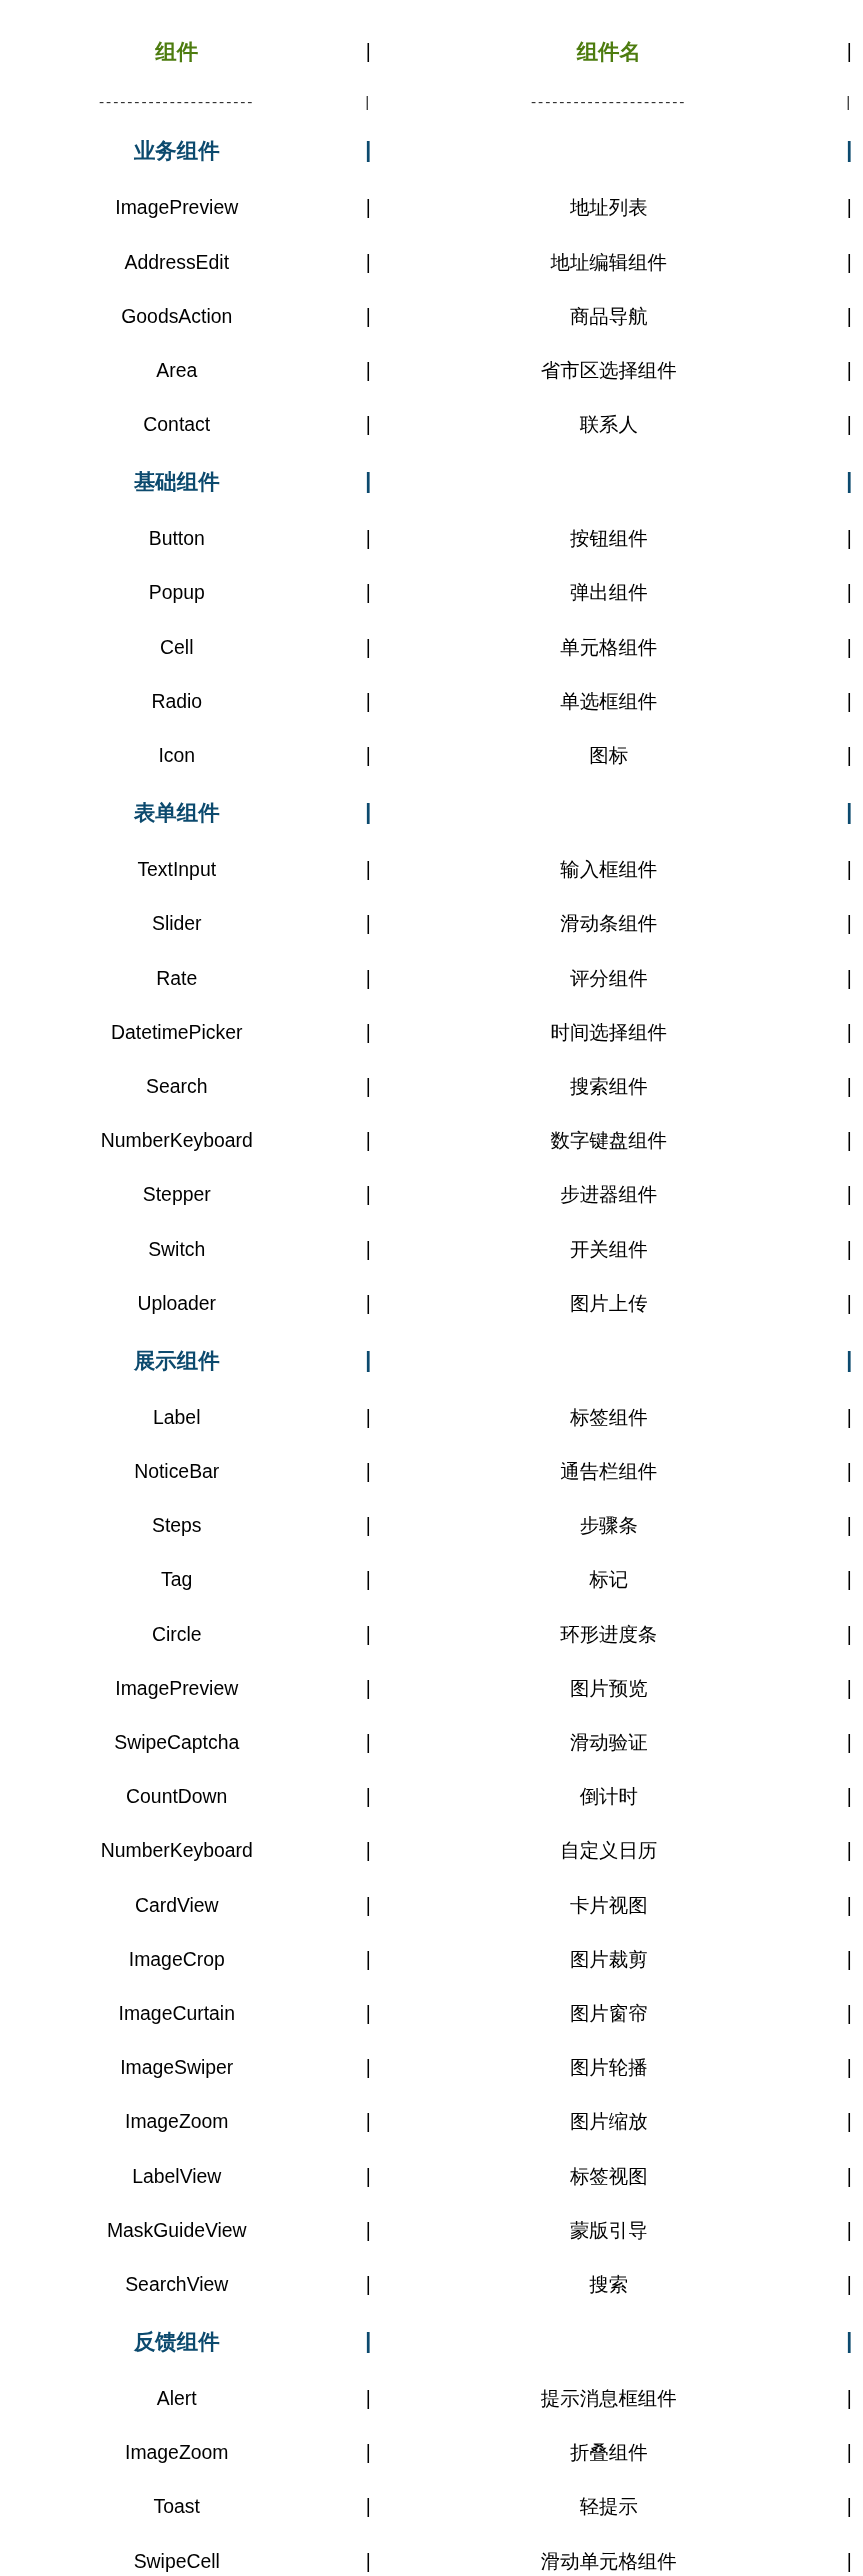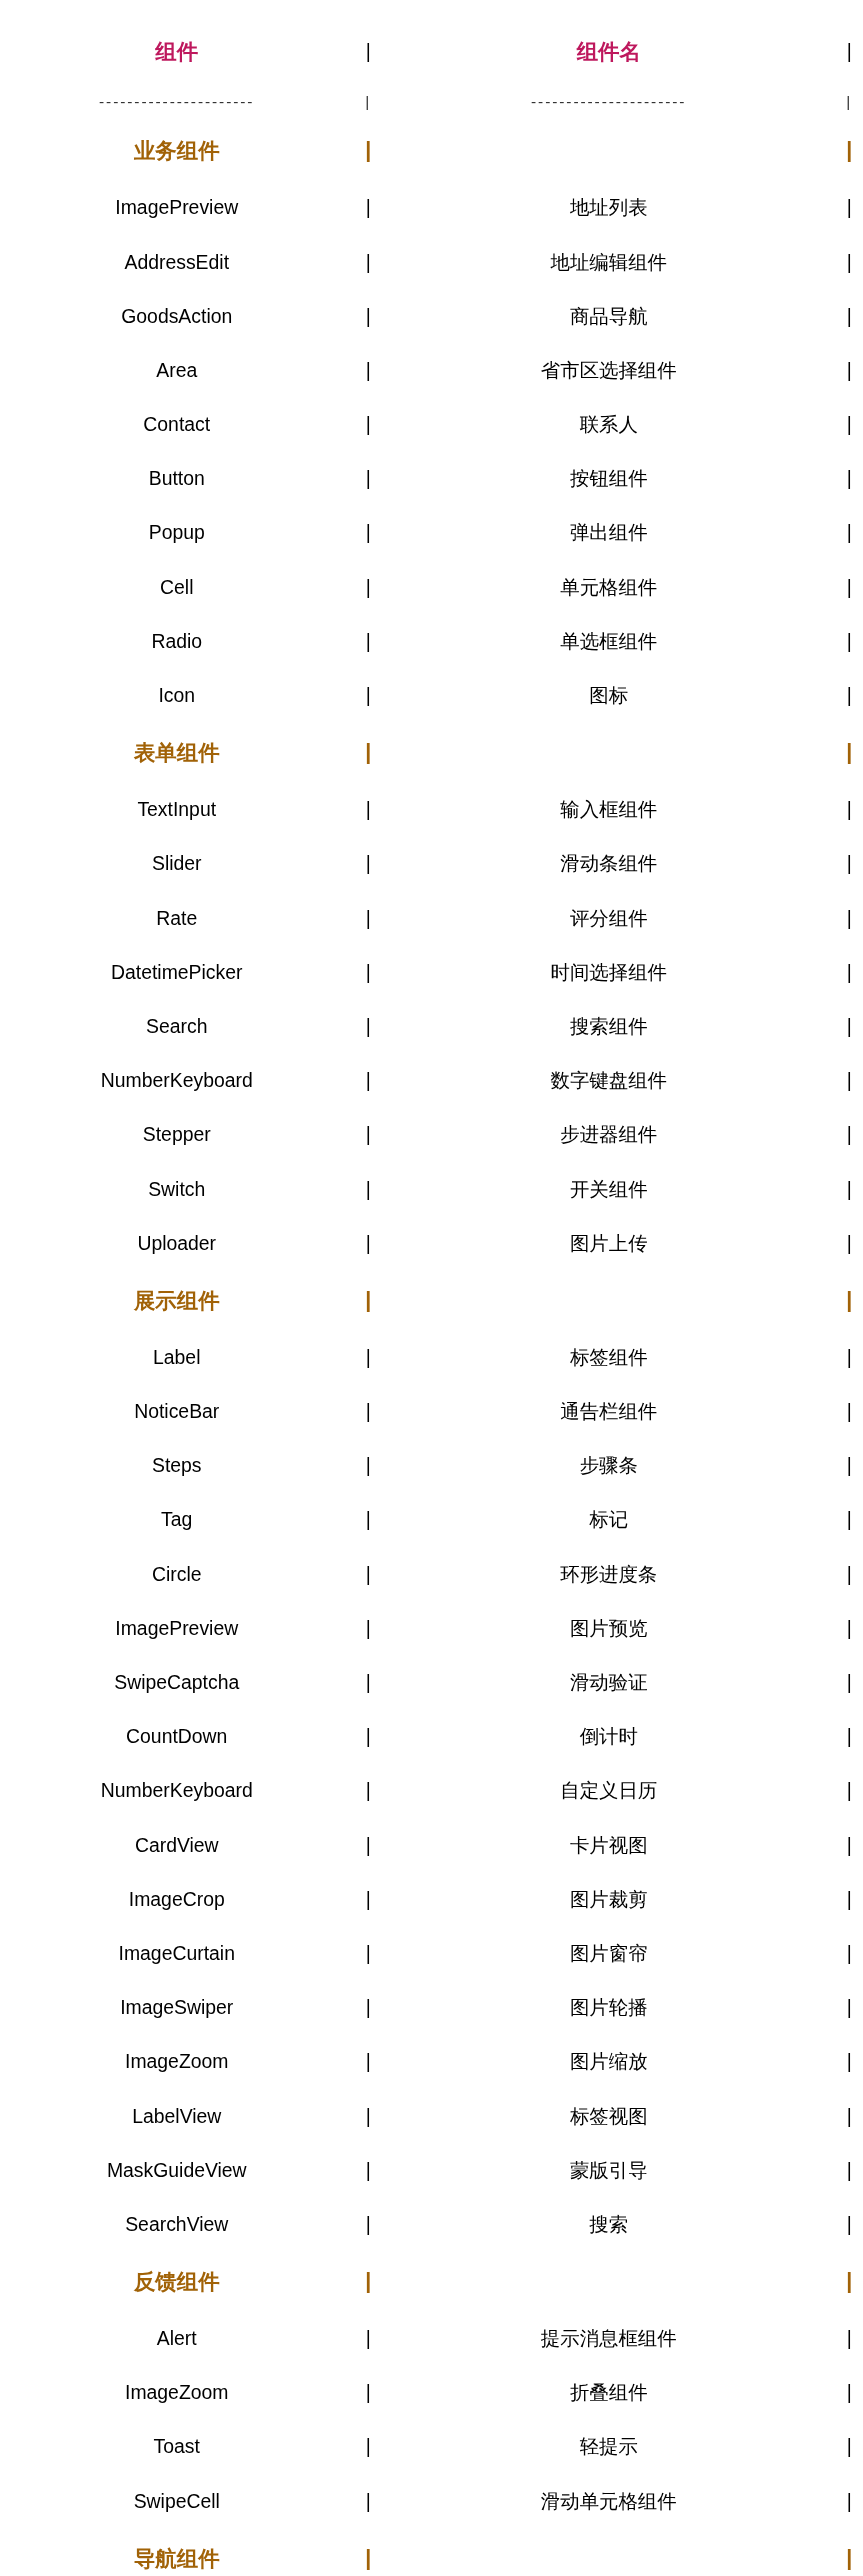--- a/index.html
+++ b/index.html
@@ -19,39 +19,39 @@
     }
     .table {
       width: 100%;
       border-collapse: collapse;
     }
     .table th {
       text-align: center;
       font-weight: bold;
       font-size: 21.4px;
       padding: 17.5px 9.7px;
-      color: #be185d;
+      color: #4d7c0f;
     }
     .table td {
       text-align: center;
       font-size: 19.4px;
       padding: 13.6px 9.7px;
       color: #000;
     }
     .separator-row td {
       font-size: 15.5px;
       color: #333;
       padding: 9.7px;
       letter-spacing: 1.9px;
     }
     .category-row td {
       font-weight: bold;
       font-size: 21.4px;
       padding: 15.5px 9.7px;
-      color: #a16207;
+      color: #0c4a6e;
     }
     .divider-col {
       width: 29px;
       color: #000;
       font-size: 19.4px;
     }
     .col-left {
       width: 349px;
     }
     .col-right {
@@ -110,20 +110,26 @@
           <td class="divider-col">|</td>
           <td class="col-right">省市区选择组件</td>
           <td class="col-end">|</td>
         </tr>
         <tr>
           <td class="col-left">Contact</td>
           <td class="divider-col">|</td>
           <td class="col-right">联系人</td>
           <td class="col-end">|</td>
         </tr>
+        <tr class="category-row">
+          <td class="col-left">基础组件</td>
+          <td class="divider-col">|</td>
+          <td class="col-right"></td>
+          <td class="col-end">|</td>
+        </tr>
         <tr>
           <td class="col-left">Button</td>
           <td class="divider-col">|</td>
           <td class="col-right">按钮组件</td>
           <td class="col-end">|</td>
         </tr>
         <tr>
           <td class="col-left">Popup</td>
           <td class="divider-col">|</td>
           <td class="col-right">弹出组件</td>

